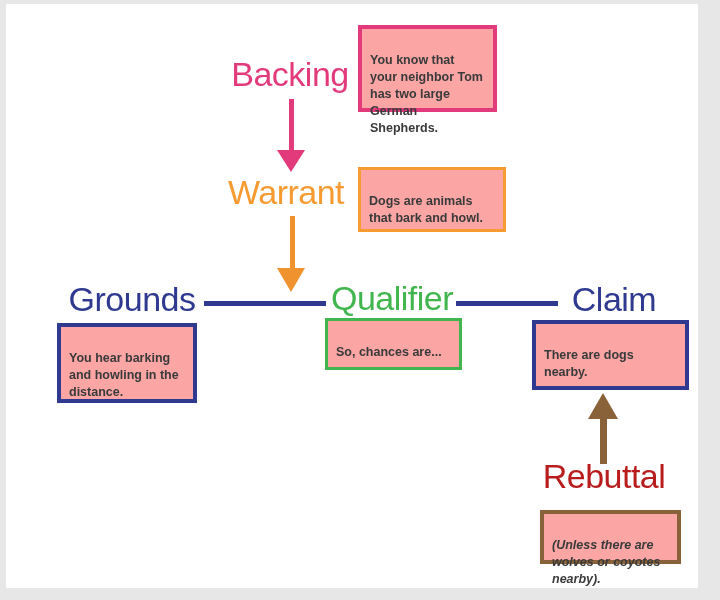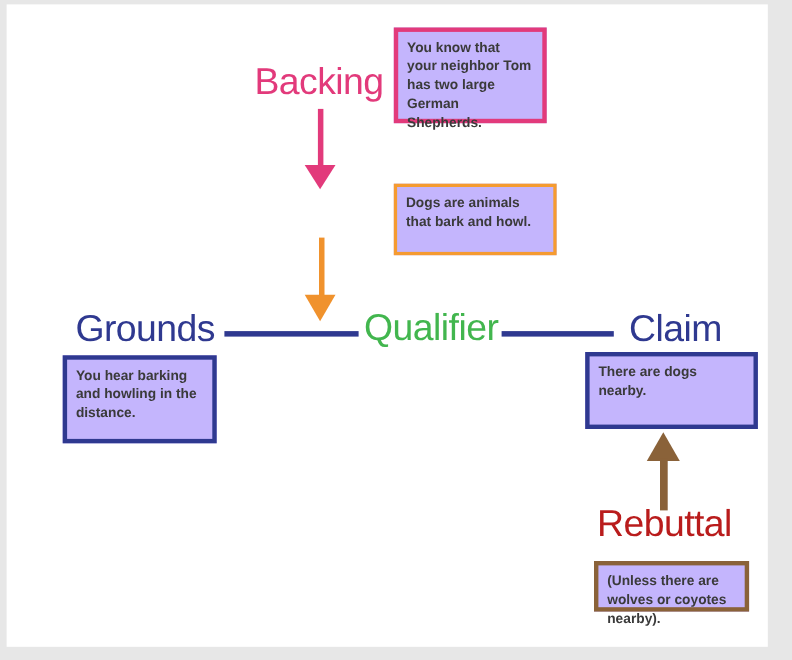--- a/index.html
+++ b/index.html
@@ -18,27 +18,27 @@
     position:absolute;
     font-size:34px;
     font-weight:400;
     letter-spacing:-0.5px;
     text-align:center;
     white-space:nowrap;
     line-height:1.1;
   }
   .note-box{
     position:absolute;
-    background:#c4b5fd;
+    background:#fca5a5;
     box-sizing:border-box;
     color:#3a3a3a;
     font-size:12.5px;
     font-weight:bold;
     line-height:1.35;
-    padding:6px 8px;
+    padding:23px 8px;
   }
   .shaft{position:absolute;}
   .head{position:absolute;width:0;height:0;}
   .hline{position:absolute;height:5px;background:#2f3990;}
 
   
   .c-pink{color:#e23a7b;}
   .c-orange{color:#f59b31;}
   .c-navy{color:#2f3990;}
   .c-green{color:#42b64e;}
@@ -64,50 +64,54 @@
   .claim-label{left:564px;top:281px;width:100px;}
 
   .grounds-box{left:57px;top:323px;width:140px;height:80px;border:4px solid #2f3990;}
   .qualifier-box{left:325px;top:318px;width:137px;height:42px;border:3px solid #42b64e;}
   .claim-box{left:532px;top:320px;width:157px;height:70px;border:4px solid #2f3990;}
 
   
   .rebuttal-arrow-head{left:588px;top:393px;border-left:15px solid transparent;border-right:15px solid transparent;border-bottom:26px solid #8a6239;}
   .rebuttal-arrow-shaft{left:600px;top:417px;width:7px;height:47px;background:#8a6239;}
   .rebuttal-label{left:536px;top:458px;width:136px;}
-  .rebuttal-box{left:540px;top:510px;width:141px;height:46px;border:4px solid #8a6239;}
+  .rebuttal-box{left:540px;top:510px;width:141px;height:46px;border:4px solid #8a6239;font-style:italic;}
 </style>
 </head>
 <body>
 
 <div class="screen">
   <div class="paper"></div>
 
   <div class="big-label c-pink backing-label">Backing</div>
   <div class="note-box backing-box">
     <span>You know that your neighbor Tom has two large German Shepherds.</span>
   </div>
   <div class="shaft backing-arrow-shaft"></div>
   <div class="head backing-arrow-head"></div>
 
+  <div class="big-label c-orange warrant-label">Warrant</div>
   <div class="note-box warrant-box">
     <span>Dogs are animals that bark and howl.</span>
   </div>
   <div class="shaft warrant-arrow-shaft"></div>
   <div class="head warrant-arrow-head"></div>
 
   <div class="big-label c-navy grounds-label">Grounds</div>
   <div class="hline line-left"></div>
   <div class="big-label c-green qualifier-label">Qualifier</div>
   <div class="hline line-right"></div>
   <div class="big-label c-navy claim-label">Claim</div>
 
   <div class="note-box grounds-box">
     <span>You hear barking and howling in the distance.</span>
   </div>
+  <div class="note-box qualifier-box">
+    <span>So, chances are...</span>
+  </div>
   <div class="note-box claim-box">
     <span>There are dogs nearby.</span>
   </div>
 
   <div class="head rebuttal-arrow-head"></div>
   <div class="shaft rebuttal-arrow-shaft"></div>
   <div class="big-label c-brown rebuttal-label">Rebuttal</div>
   <div class="note-box rebuttal-box">
     <span>(Unless there are wolves or coyotes nearby).</span>
   </div>

